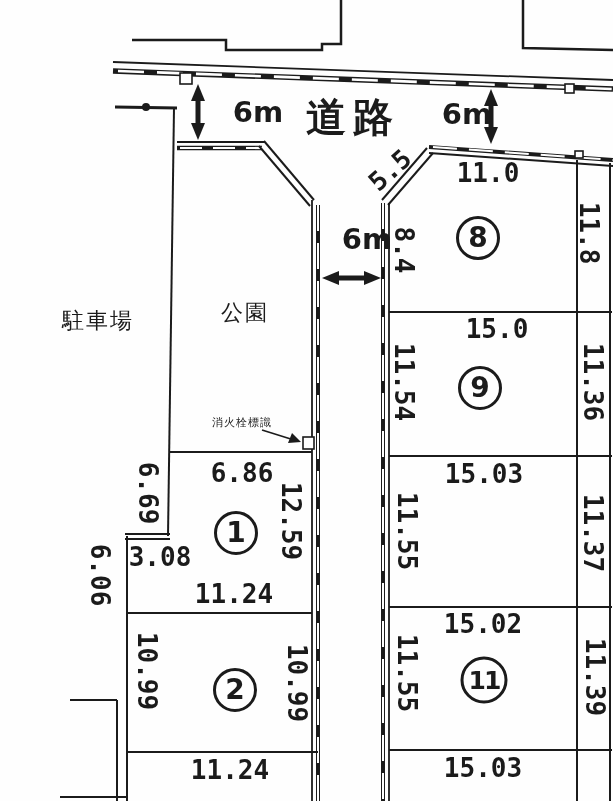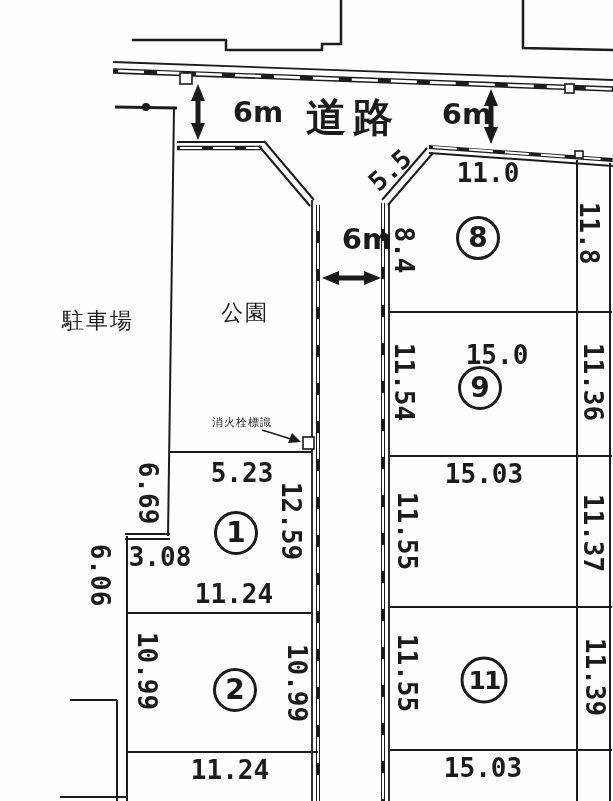--- a/index.html
+++ b/index.html
@@ -138,33 +138,34 @@
   <div class="lbl kanji-med" style="left:98px; top:321px;">駐車場</div>
   <div class="lbl kanji-med" style="left:245px; top:313px;">公園</div>
 
   <div class="lbl kanji-sm" style="left:242px; top:422px;">消火栓標識</div>
 
   <div class="dim diag" style="left:390px; top:170px;">5.5</div>
   <div class="dim" style="left:488px; top:173px;">11.0</div>
   <div class="dim rot" style="left:404px; top:250px;">8.4</div>
   <div class="dim rot" style="left:589px; top:233px;">11.8</div>
 
-  <div class="dim" style="left:497px; top:329px;margin-top:26px;">15.0</div>
+  <div class="dim" style="left:497px; top:329px;">15.0</div>
   <div class="dim rot" style="left:404px; top:382px;">11.54</div>
   <div class="dim rot" style="left:593px; top:382px;">11.36</div>
 
   <div class="dim" style="left:484px; top:474px;">15.03</div>
   <div class="dim rot" style="left:407px; top:531px;">11.55</div>
   <div class="dim rot" style="left:593px; top:533px;">11.37</div>
 
+  <div class="dim" style="left:483px; top:624px;">15.02</div>
   <div class="dim rot" style="left:407px; top:673px;">11.55</div>
   <div class="dim rot" style="left:595px; top:677px;">11.39</div>
   <div class="dim" style="left:483px; top:768px;">15.03</div>
 
-  <div class="dim" style="left:242px; top:473px;">5.23</div>
+  <div class="dim" style="left:242px; top:473px;">6.86</div>
   <div class="dim rot" style="left:148px; top:493px;">6.69</div>
   <div class="dim" style="left:160px; top:557px;">3.08</div>
   <div class="dim rot" style="left:100px; top:575px;">6.06</div>
   <div class="dim rot" style="left:291px; top:521px;">12.59</div>
   <div class="dim" style="left:234px; top:594px;">11.24</div>
 
   <div class="dim rot" style="left:147px; top:671px;">10.99</div>
   <div class="dim rot" style="left:297px; top:683px;">10.99</div>
   <div class="dim" style="left:230px; top:770px;">11.24</div>
 

